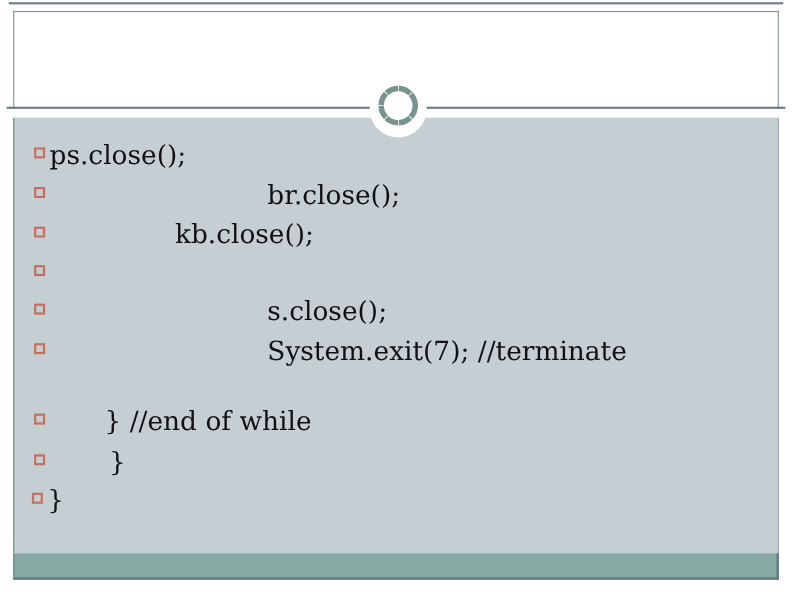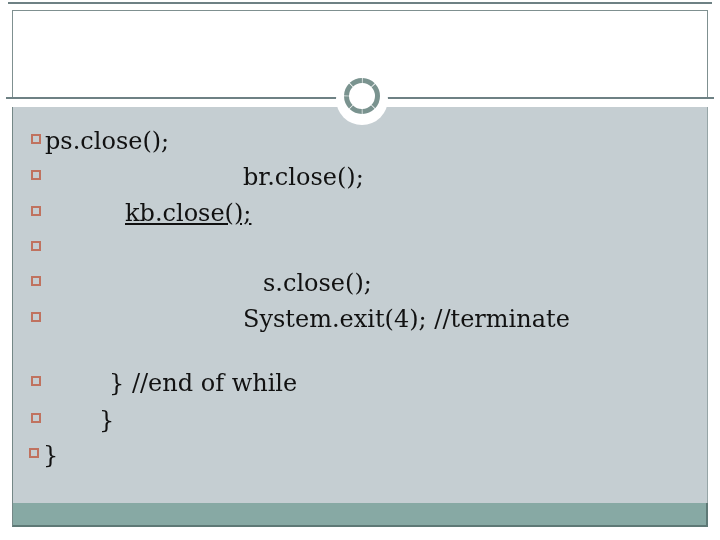--- a/index.html
+++ b/index.html
@@ -55,26 +55,26 @@
   }
   .bullet {
     flex: 0 0 auto;
     width: 10px; height: 10px;
     border: 2px solid var(--bullet-color, #c0725f);
     margin-top: 10px;
     background: transparent;
   }
   .l0 { top: 124px; left: 31px; }  .l0 .txt { margin-left: 4px; }
   .l1 { top: 160px; left: 31px; }  .l1 .txt { margin-left: 202px; }
-  .l2 { top: 196px; left: 31px; }  .l2 .txt { margin-left: 84px; text-decoration: underline; }
+  .l2 { top: 196px; left: 31px; }  .l2 .txt { margin-left: 118px; }
   .l3 { top: 231px; left: 31px; }  .l3 .txt { margin-left: 202px; }
-  .l4 { top: 266px; left: 31px; gap: 20px; }  .l4 .txt { margin-left: 202px; }
+  .l4 { top: 266px; left: 31px; }  .l4 .txt { margin-left: 202px; }
   .l5 { top: 302px; left: 31px; }  .l5 .txt { margin-left: 202px; }
   .l6 { top: 333px; left: 55px; }
-  .l7 { top: 366px; left: 31px; }  .l7 .txt { margin-left: 68px; }
+  .l7 { top: 366px; left: 31px; }  .l7 .txt { margin-left: 54px; }
   .l8 { top: 403px; left: 31px; }  .l8 .txt { margin-left: 58px; }
   .l9 { top: 438px; left: 29px; }  .l9 .txt { margin-left: 4px; }
 </style>
 </head>
 <body>
 
 <div class="slide">
 
   <div class="top-rule"></div>
 
@@ -112,21 +112,21 @@
       <span class="bullet"></span>
     </div>
 
     <div class="line l4">
       <span class="bullet"></span>
       <span class="txt">s.close();</span>
     </div>
 
     <div class="line l5">
       <span class="bullet"></span>
-      <span class="txt">System.exit(4); //terminate</span>
+      <span class="txt">System.exit(7); //terminate</span>
     </div>
 
 
     <div class="line l7">
       <span class="bullet"></span>
       <span class="txt">} //end of while</span>
     </div>
 
     <div class="line l8">
       <span class="bullet"></span>

